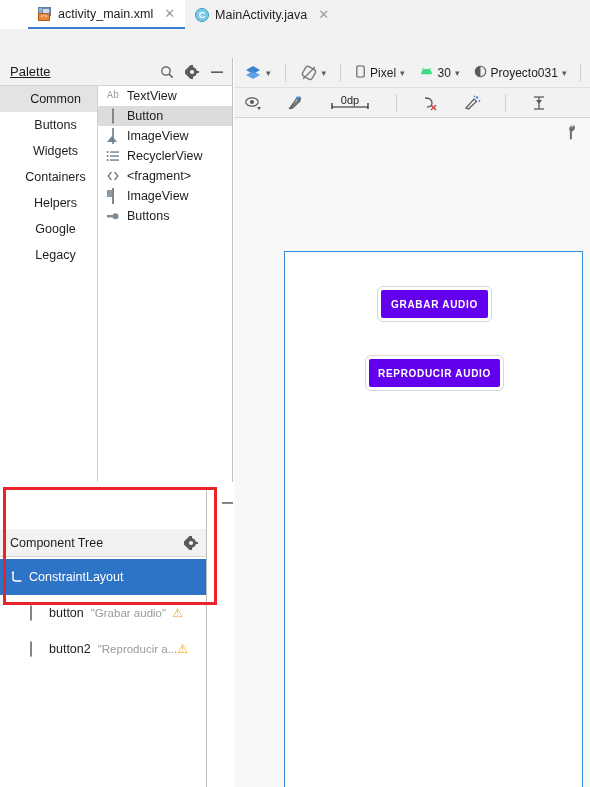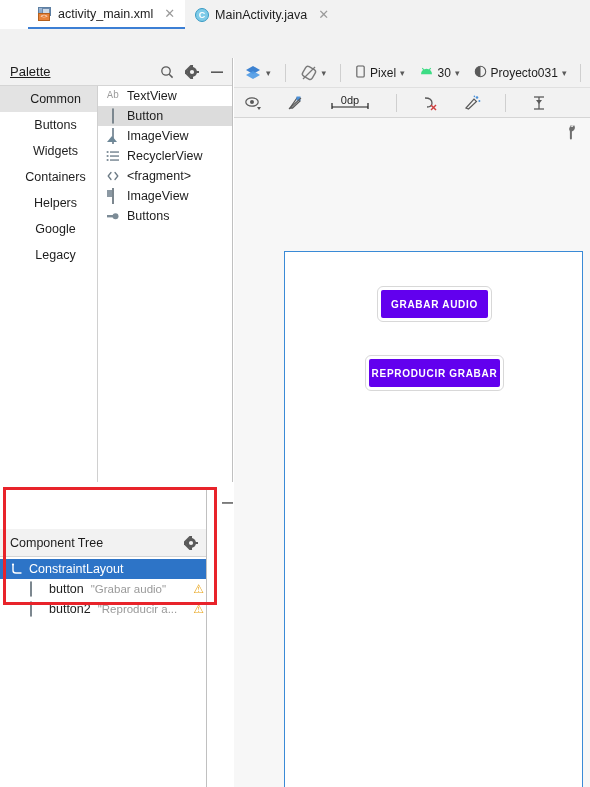--- a/index.html
+++ b/index.html
@@ -223,27 +223,27 @@
     border-bottom: 1px solid #d5d5d5;
     display: flex;
     align-items: center;
     padding: 0 8px 0 10px;
     box-sizing: border-box;
     margin-top: 40px;
   }
   .tree-title { font-size: 12.5px; flex: 1; }
   .tree-rows { padding-top: 2px; }
   .trow {
-    height: 20px;
+    height: 36px;
     display: flex;
     align-items: center;
     font-size: 12.5px;
     cursor: default;
     white-space: nowrap;
-    padding-right: 2px;
+    padding-right: 23px;
   }
   .trow.root { padding-left: 10px; background: #2d74c7; color: #ffffff; }
   .trow.child { padding-left: 30px; }
   .trow .tname { margin-right: 7px; }
   .trow .tval { color: #9a9a9a; font-size: 11.5px; flex: 1; }
   .warn { color: #e8a317; font-size: 12px; flex: 0 0 auto; }
   .t-glyph { width: 14px; height: 14px; margin-right: 5px; flex: 0 0 auto; position: relative; }
 
   
   .red-box {
@@ -642,14 +642,14 @@
       <svg viewBox="0 0 14 16" width="14" height="16">
           <path d="M9.2 1.2 a4 4 0 0 0 -4.3 6.2 L4.9 14.6 a1 1 0 0 0 2 0 L6.9 7.4 a4 4 0 0 0 2.3 -6.2 L7.4 3 L5.9 2.6 L5.5 1.1 z" fill="#6e6e6e"></path>
         </svg>
     </span>
   </div>
 
 </div>
 
 <div class="device-frame">
   <div class="mbtn" id="btn-grabar">GRABAR AUDIO</div>
-  <div class="mbtn" id="btn-reproducir">REPRODUCIR GRABAR</div>
+  <div class="mbtn" id="btn-reproducir">REPRODUCIR AUDIO</div>
 </div>
 
 </body></html>

